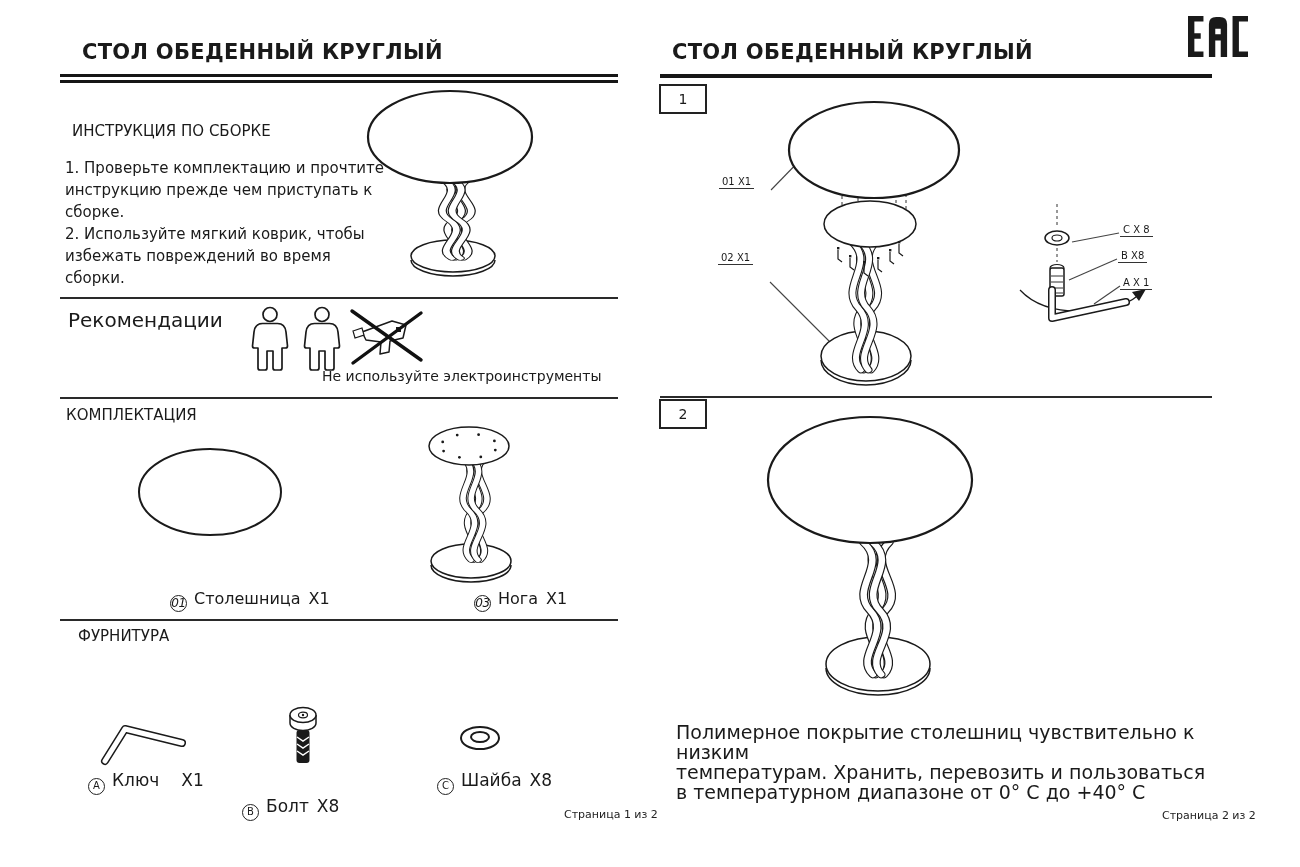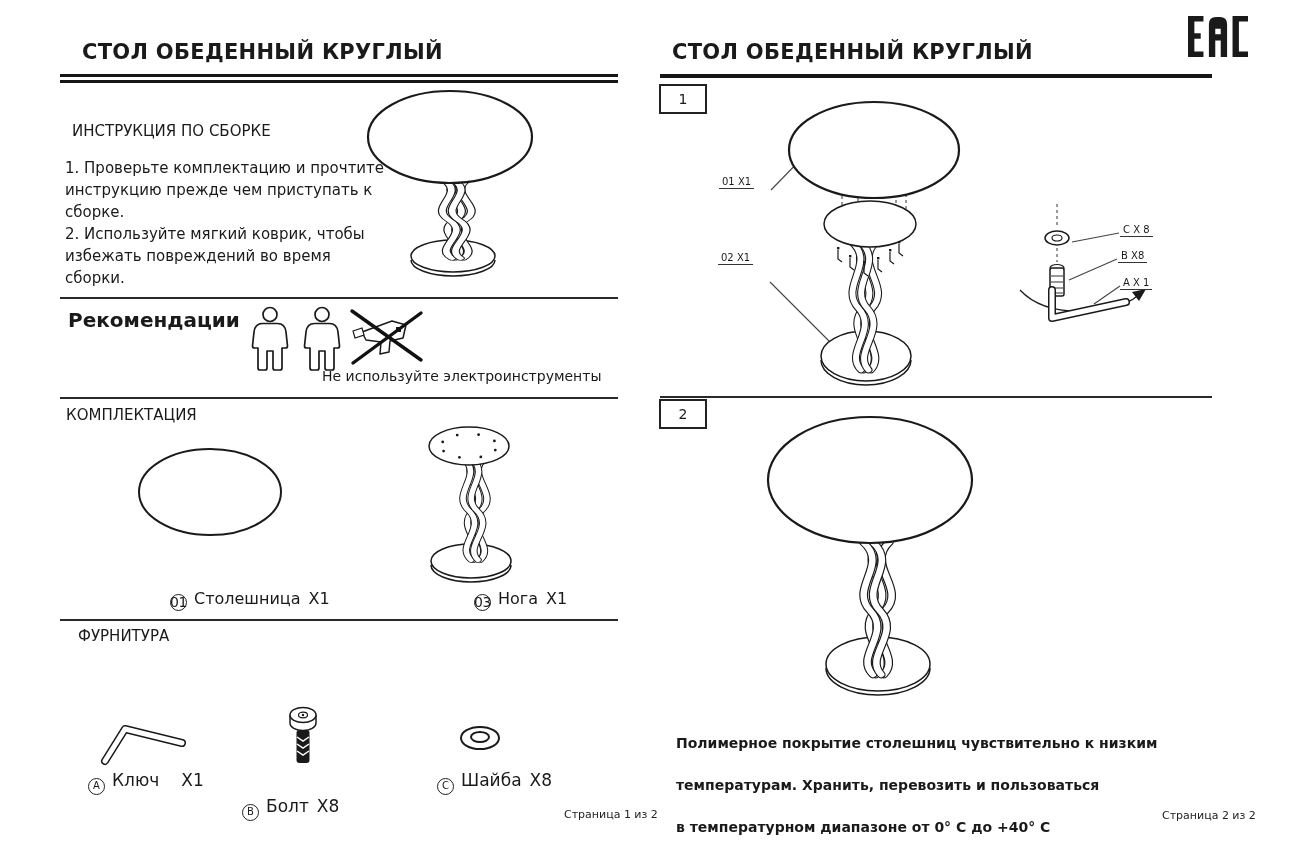--- a/index.html
+++ b/index.html
@@ -6,35 +6,35 @@
   body{font-family:"DejaVu Sans","Liberation Sans",sans-serif;color:#1a1a1a;}
   #canvas{position:relative;width:1300px;height:867px;background:#fff;overflow:hidden;}
   .abs{position:absolute;}
   .ptitle{font-size:21px;font-weight:bold;letter-spacing:.3px;white-space:nowrap;}
   .rule{position:absolute;background:#161616;}
   .thinrule{position:absolute;background:#2a2a2a;height:1.5px;}
   .article{font-size:16px;font-weight:bold;white-space:nowrap;}
   .subtitle{font-size:15px;white-space:nowrap;}
   .prelines{white-space:pre-line;}
   .instr{font-size:15px;line-height:22px;width:330px;}
-  .recheading{font-size:20px;white-space:nowrap;font-weight:bold;}
+  .recheading{font-size:20px;white-space:nowrap;}
   .recnote{font-size:14px;white-space:nowrap;}
   .secheading{font-size:15px;white-space:nowrap;}
   .partlabel{position:absolute;font-size:16px;white-space:nowrap;}
   .hwlabel{position:absolute;font-size:17px;white-space:nowrap;}
   .qty{margin-left:8px;}
   .circ{display:inline-flex;width:17px;height:17px;border:1.3px solid #222;border-radius:50%;
         align-items:center;justify-content:center;font-size:10px;line-height:1;margin-right:7px;
         vertical-align:-3px;box-sizing:border-box;}
-  .circ.sm{font-size:14px;letter-spacing:-.5px;}
+  .circ.sm{font-size:12px;letter-spacing:-.5px;font-style:italic;}
   .pagefoot{position:absolute;font-size:11px;color:#222;white-space:nowrap;margin-left:12px;}
   .stepbox{position:absolute;width:44px;height:26px;border:2px solid #222;background:#fff;
            display:flex;align-items:center;justify-content:center;font-size:14px;}
   .dlabel{position:absolute;font-size:10px;border-bottom:1.1px solid #333;padding:0 3px 1px 3px;white-space:nowrap;}
-  .note{font-size:14px;line-height:42px;width:590px;font-weight:bold;}
+  .note{font-size:19px;line-height:20px;width:590px;}
   .sr{position:absolute;width:1px;height:1px;overflow:hidden;clip-path:inset(50%);}
   
   .fw{fill:#fff;stroke:#1a1a1a;}
   .fn{fill:none;stroke:#1a1a1a;}
   .s22{stroke-width:2.2;} .s2{stroke-width:2;} .s15{stroke-width:1.5;} .s12{stroke-width:1.2;} .s08{stroke-width:.9;}
   .dash{stroke:#333;stroke-width:1;stroke-dasharray:3,3;fill:none;}
   .ldr{stroke:#444;stroke-width:1.1;}
   .lb{fill:none;stroke:#1a1a1a;stroke-width:13;stroke-linecap:round;}
   .lw{fill:none;stroke:#fff;stroke-width:9.5;stroke-linecap:round;}
   .kb{fill:none;stroke:#1a1a1a;stroke-width:8;stroke-linecap:round;stroke-linejoin:round;}

